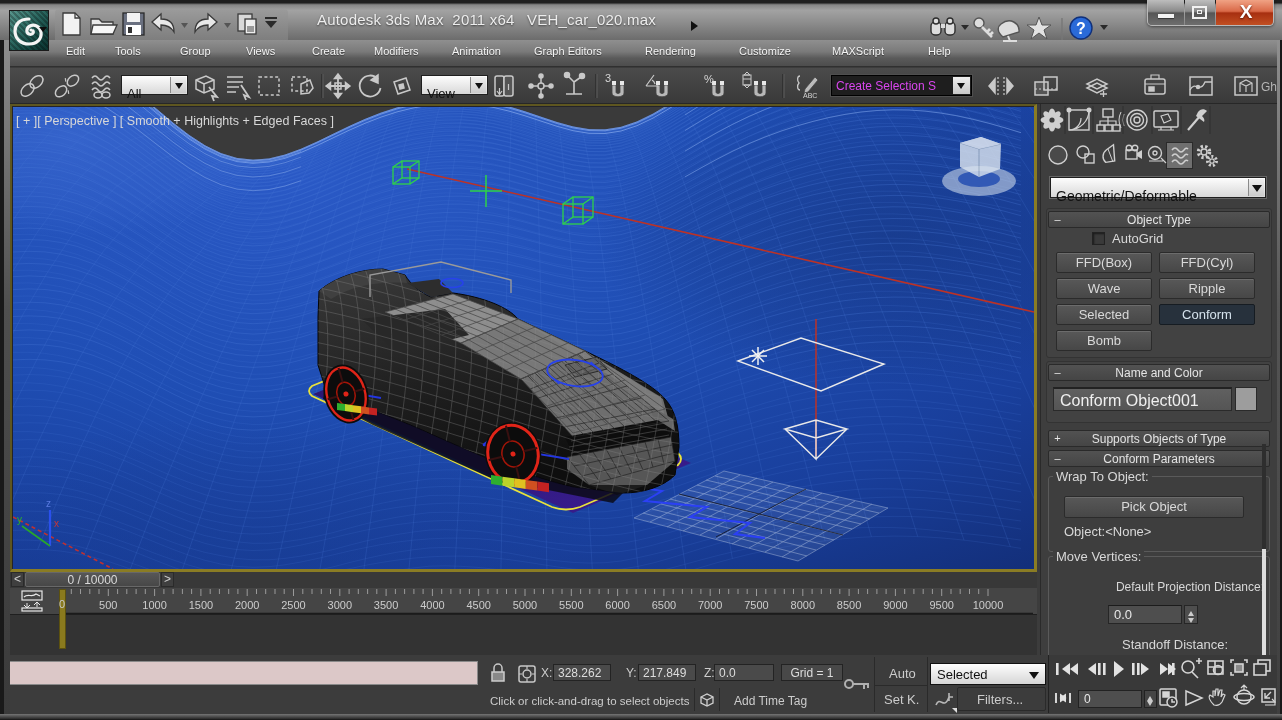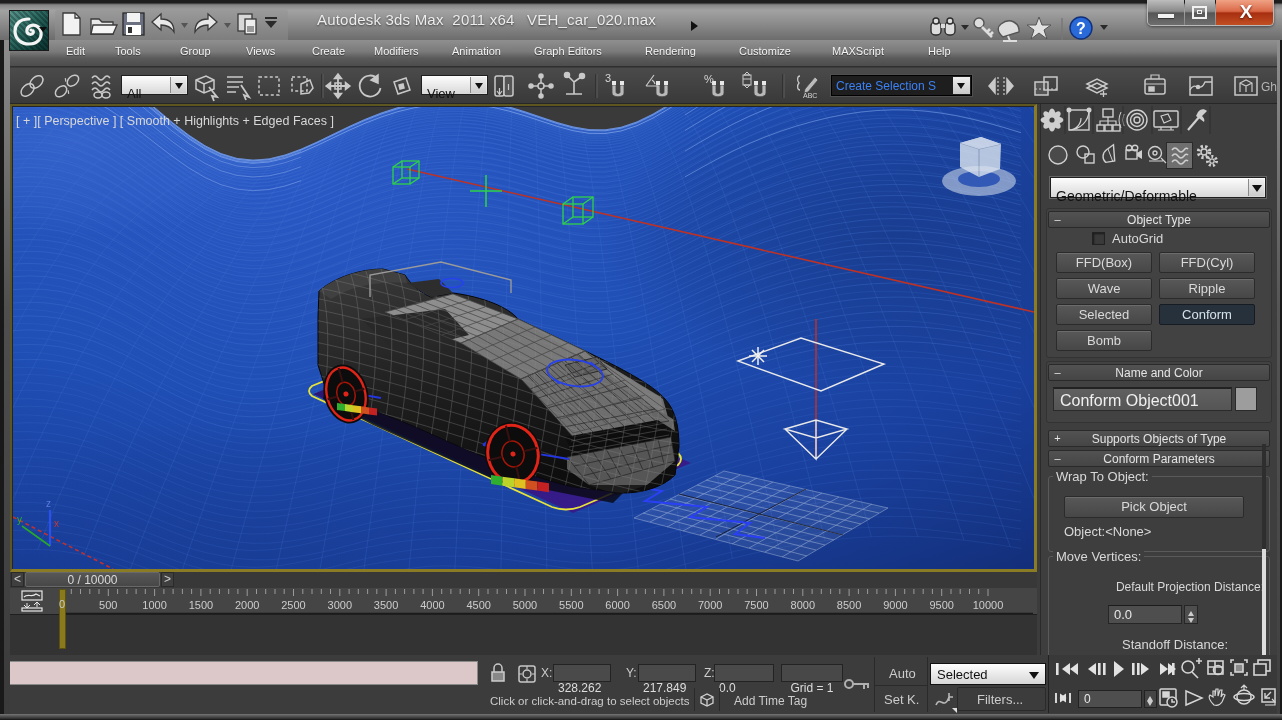--- a/index.html
+++ b/index.html
@@ -36,21 +36,21 @@
 .fleg{position:absolute;left:4px;top:-8px;background:#3e3e3e;padding:0 3px;font-size:13px;color:#d8d8d8}
 .cptext{position:absolute;font-size:13px;color:#d8d8d8}
 .efield{position:absolute;background:#4e4e4e;border:1px solid #262626;border-top:1px solid #1c1c1c;color:#e8e8e8;font-size:13px;padding-left:5px}
 
 #tslider{left:10px;top:572px;width:1027px;height:16px;background:#383838}
 #trackbar{left:10px;top:588px;width:1027px;height:26px;background:#454545}
 #trackarea{left:10px;top:614px;width:1027px;height:41px;background:#333333;border-top:1px solid #1f1f1f}
 
 #statusbar{left:0;top:655px;width:1282px;height:59px;background:#3c3c3c}
 .sbtext{position:absolute;color:#cccccc;font-size:12px}
-.sfield{position:absolute;height:17px;background:#4a4a4a;border:1px solid #232323;color:#dddddd;font-size:12px;padding:16px 0 0 4px}
+.sfield{position:absolute;height:17px;background:#4a4a4a;border:1px solid #232323;color:#dddddd;font-size:12px;padding:1px 0 0 4px}
 .sbbtn{position:absolute;background:#3f3f3f;border:1px solid #2a2a2a;color:#cfcfcf;font-size:12px;text-align:center}
 
 #edgeL{left:0;top:40px;width:4px;height:674px;background:#191919}
 #edgeL2{left:4px;top:40px;width:6px;height:674px;background:linear-gradient(180deg,#8d8d8d,#4f4f4f 40%,#3a3a3a)}
 #edgeR{left:1280px;top:40px;width:2px;height:674px;background:#191919}
 #edgeR2{left:1277px;top:40px;width:3px;height:674px;background:linear-gradient(180deg,#909090,#555555 40%,#3f3f3f)}
 #edgeB{left:0;top:714px;width:1282px;height:6px;background:linear-gradient(180deg,#757575,#2c2c2c 80%,#111)}
 </style></head>
 <body>
 <div id="win">
@@ -270,21 +270,21 @@
             <circle cx="-3" cy="1" r="1.5" fill="#c9c9c9"></circle>
           </g>
           <g transform="translate(1246,18)">
             <rect x="-11" y="-9" width="22" height="18"></rect>
             <path d="M-6,6 L-6,-3 L0,-6 L6,-3 L6,6 M-6,-3 L0,0 L6,-3 M0,0 L0,6" stroke-width="1.2"></path>
           </g>
         </g>
       </svg>
   <div class="drop" style="left:121px;top:7px;width:67px">All<div class="droparrow"></div></div>
   <div class="drop" style="left:421px;top:7px;width:67px">View<div class="droparrow"></div></div>
-  <div class="abs" style="left:831px;top:7px;width:141px;height:21px;background:#1e1e1e;border:1px solid #000;box-shadow:0 0 0 1px #4f4f4f;color:#3b82f6;font-size:12px;padding:3px 0 0 4px">Create Selection S<span style="position:absolute;right:1px;top:1px;width:17px;height:17px;background:linear-gradient(180deg,#efefef,#c8c8c8)">
+  <div class="abs" style="left:831px;top:7px;width:141px;height:21px;background:#1e1e1e;border:1px solid #000;box-shadow:0 0 0 1px #4f4f4f;color:#d946ef;font-size:12px;padding:3px 0 0 4px">Create Selection S<span style="position:absolute;right:1px;top:1px;width:17px;height:17px;background:linear-gradient(180deg,#efefef,#c8c8c8)">
           <span style="position:absolute;left:4px;top:6px;border:4px solid transparent;border-top:6px solid #111"></span>
         </span></div>
   <div class="abs" style="left:1261px;top:12px;color:#b5b5b5;font-size:12px">Ghost</div>
  </div>
  <div id="vpwrap" class="abs">
       <svg id="vp" width="1021" height="462" viewBox="0 0 1021 462">
         <defs>
 <radialGradient id="bg" cx="28%" cy="16%" r="115%">
  <stop offset="0%" stop-color="#2a59c6"></stop>
             <stop offset="40%" stop-color="#1f4eb4"></stop>

